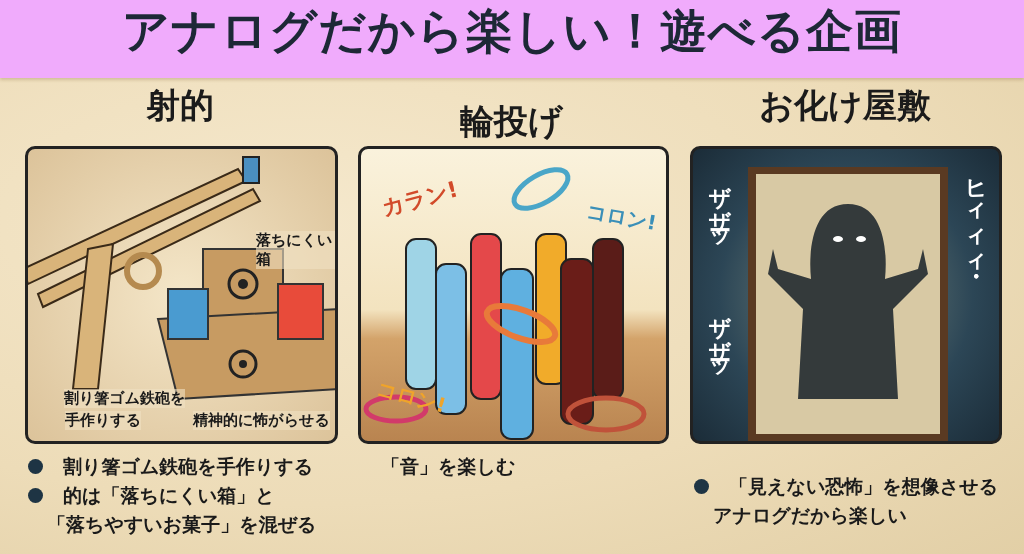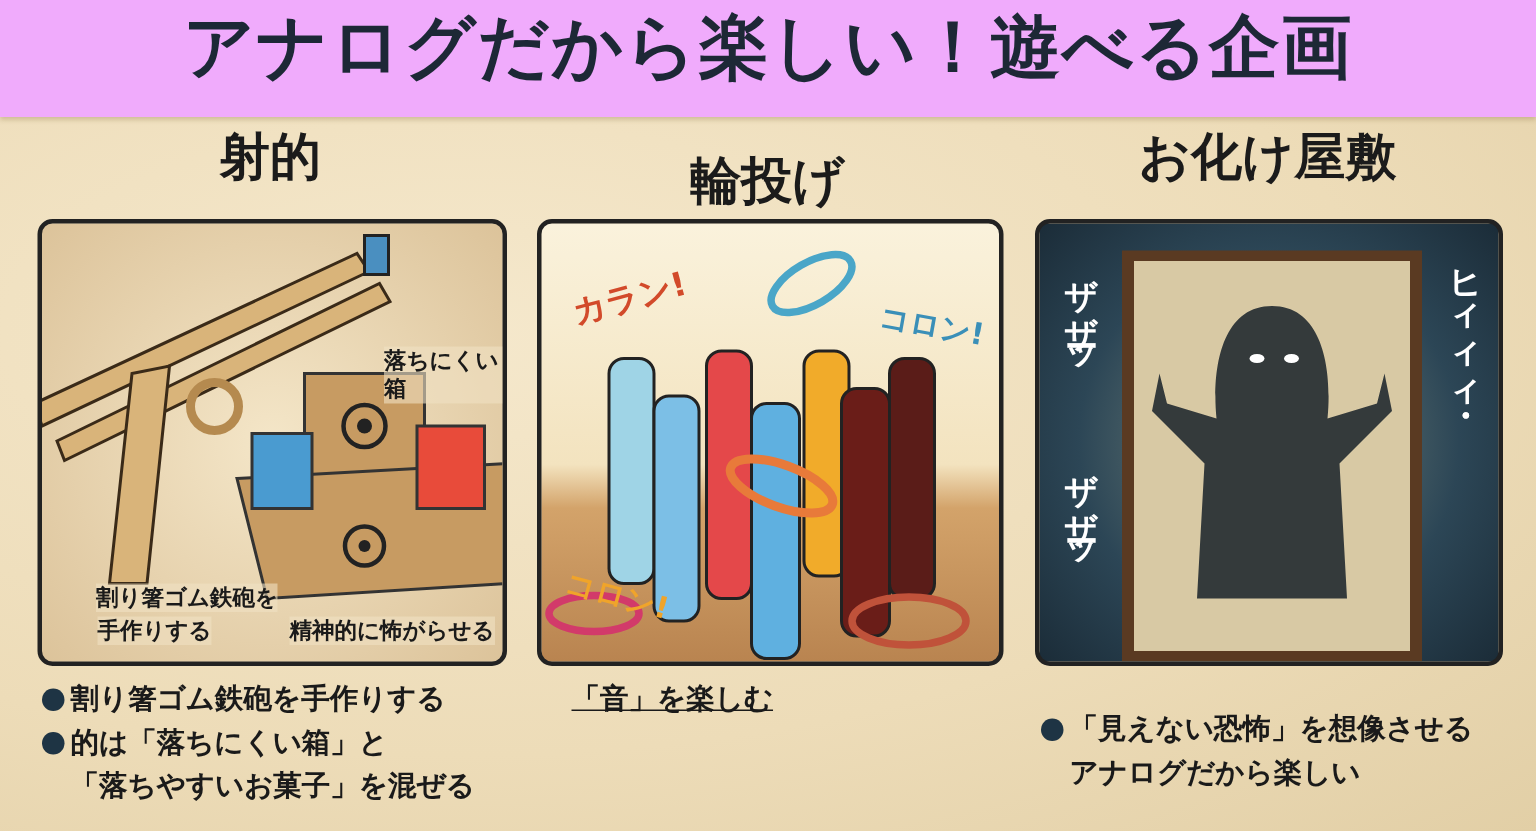--- a/index.html
+++ b/index.html
@@ -4,21 +4,21 @@
 <style>
   html,body{margin:0;padding:0;}
   body{width:1024px;height:554px;overflow:hidden;background:#efe0c0;font-family:"DejaVu Sans",sans-serif;position:relative;}
   .paper{position:absolute;inset:0;background:radial-gradient(ellipse at 30% 40%,#f5e8cc 0%,#eddcb8 60%,#e2cfa6 100%);}
   .title-bar{position:absolute;left:0;top:0;width:1024px;height:78px;background:#f0abfc;box-shadow:0 2px 3px rgba(120,90,40,0.25);display:flex;align-items:flex-start;justify-content:center;}
   .title{font-size:47px;font-weight:bold;color:#1d2836;letter-spacing:1px;}
   .col{position:absolute;top:80px;}
   .col-heading{text-align:center;font-size:34px;font-weight:bold;color:#1b1b1b;height:50px;line-height:50px;}
   .panel{position:absolute;top:146px;height:292px;border:3px solid #222;border-radius:10px;overflow:hidden;}
   .bullets{position:absolute;top:452px;font-size:19px;font-weight:bold;color:#1a1a1a;line-height:29px;}
-  .bullet{display:flex;}
+  .bullet{display:flex;gap:16px;}
   .dot{display:inline-block;width:15px;height:15px;border-radius:50%;background:#1e3444;margin:7px 4px 0 0;flex:none;}
   .lbl{position:absolute;font-size:15px;font-weight:bold;color:#1a1a1a;background:rgba(240,225,195,0.6);}
   .sfx{position:absolute;font-weight:bold;}
 </style>
 </head>
 <body>
 
 <div class="paper"></div>
 
 <div class="title-bar">
@@ -101,21 +101,21 @@
     </div>
   <div class="bullet">
       <span class="dot"></span>
       <span>的は「落ちにくい箱」と</span>
     </div>
   <div class="bullet" style="padding-left:19px;">
       <span>「落ちやすいお菓子」を混ぜる</span>
     </div>
 </div>
 <div class="bullets" style="left:362px;">
-  <div class="bullet" style="padding-left:19px;text-decoration:underline;">
+  <div class="bullet" style="padding-left:19px;">
       <span>「音」を楽しむ</span>
     </div>
 </div>
 <div class="bullets" style="left:694px;margin-top:20px;">
   <div class="bullet">
       <span class="dot"></span>
       <span>「見えない恐怖」を想像させる</span>
     </div>
   <div class="bullet" style="padding-left:19px;">
       <span>アナログだから楽しい</span>

